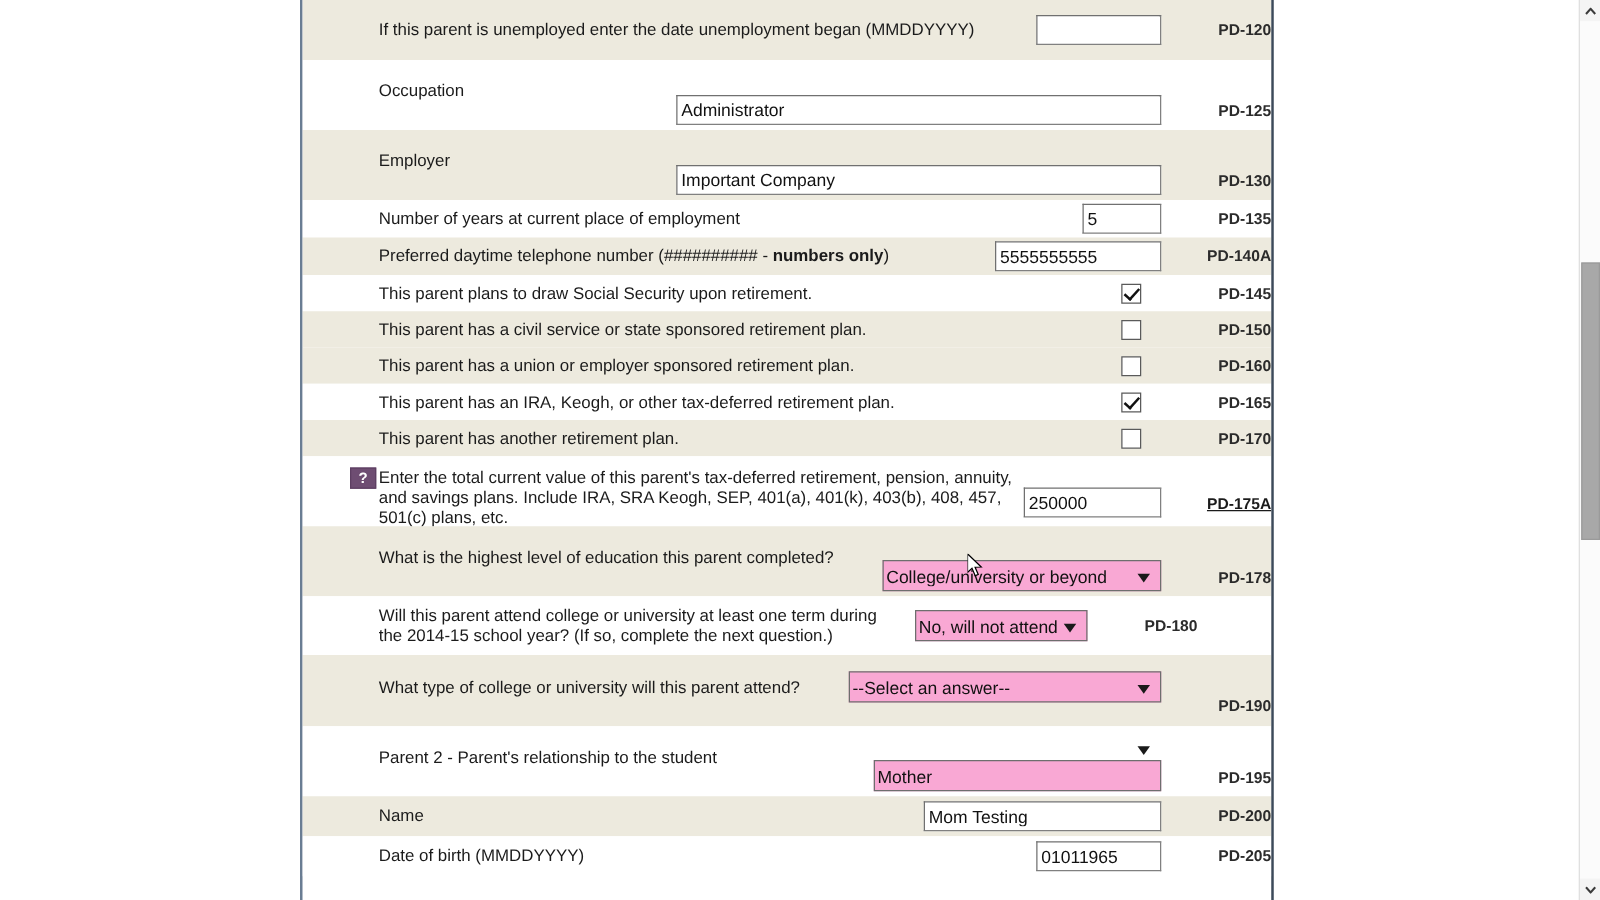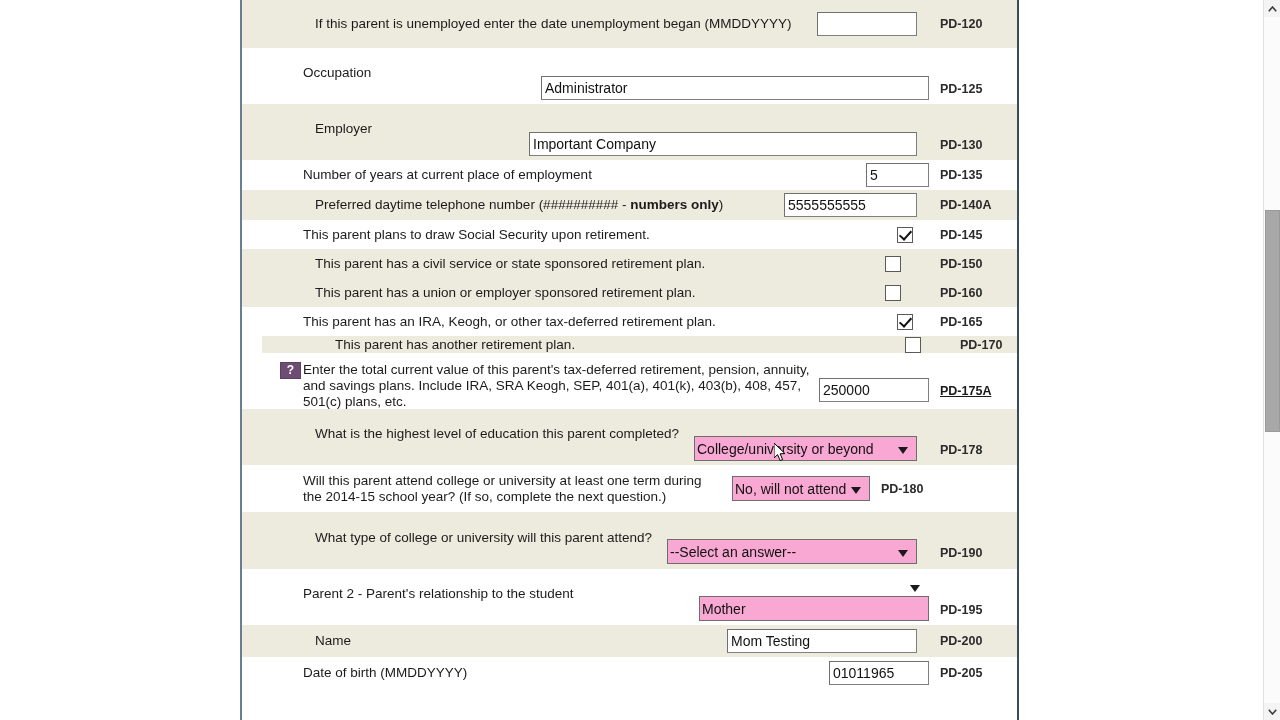--- a/index.html
+++ b/index.html
@@ -57,21 +57,21 @@
   }
 
   
   .row {
     position: relative;
     display: flex;
     align-items: center;
     width: 100%;
     background: #ffffff;
   }
-  .row.alt { background: #edeade; gap: 12px; }
+  .row.alt { background: #edeade; }
 
   .q-gutter {
     width: 20px;
     flex: 0 0 20px;
     align-self: stretch;
   }
   .helpicon-cell {
     width: 40px; flex: 0 0 40px;
     display: flex; align-items: flex-start;
     justify-content: flex-start;
@@ -109,20 +109,21 @@
     padding-right: 6px;
   }
 
   .code {
     flex: 0 0 82px;
     font-size: 12.5px;
     color: #2b2b2b;
     font-weight: bold;
     padding-left: 5px;
     white-space: nowrap;
+    text-align: right;
   }
   .code.link {
     text-decoration: underline;
     color: #1b1b1b;
     cursor: pointer;
   }
 
   
   input.txt {
     font-family: "Liberation Sans", sans-serif;
@@ -276,21 +277,21 @@
 
     <div class="row" style="height:29px;">
       <div class="q-gutter"></div>
       <div class="label" style="padding-left:41px;">This parent has an IRA, Keogh, or other tax-deferred retirement plan.</div>
       <div class="ctrl" style="padding-right:22px;">
         <span class="cb checked"></span>
       </div>
       <div class="code">PD-165</div>
     </div>
 
-    <div class="row alt" style="height:17px;margin-left:20px;">
+    <div class="row alt" style="height:29px;">
       <div class="q-gutter"></div>
       <div class="label" style="padding-left:41px;">This parent has another retirement plan.</div>
       <div class="ctrl" style="padding-right:22px;">
         <span class="cb"></span>
       </div>
       <div class="code">PD-170</div>
     </div>
 
     <div class="row" style="height:56px;align-items:flex-start;">
       <div class="q-gutter"></div>
@@ -330,21 +331,21 @@
         </span>
       </div>
       <div class="code">PD-180</div>
     </div>
 
     <div class="row alt" style="height:57px;">
       <div class="q-gutter"></div>
       <div style="flex:1 1 auto;padding-left:41px;">
         <div style="font-size:13.5px;color:#1b1b1b;line-height:16px;padding-bottom:6px;">What type of college or university will this parent attend?</div>
       </div>
-      <div class="ctrl" style="align-self:flex-end;padding-bottom:5px;">
+      <div class="ctrl" style="align-self:flex-end;padding-bottom:19px;">
         <span class="selwrap">
           <select class="sel" style="width:250px;">
             <option>--Select an answer--</option>
           </select>
         </span>
       </div>
       <div class="code" style="align-self:flex-end;padding-bottom:9px;">PD-190</div>
     </div>
 
     <div class="row" style="height:56px;">

